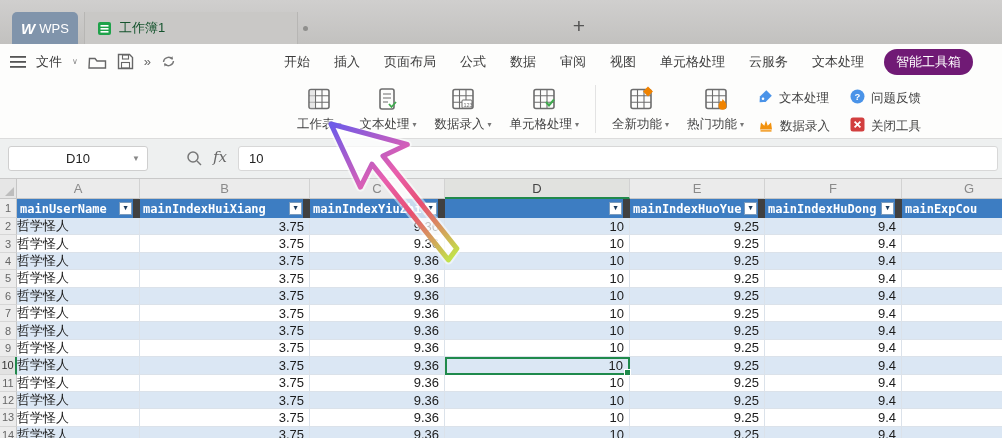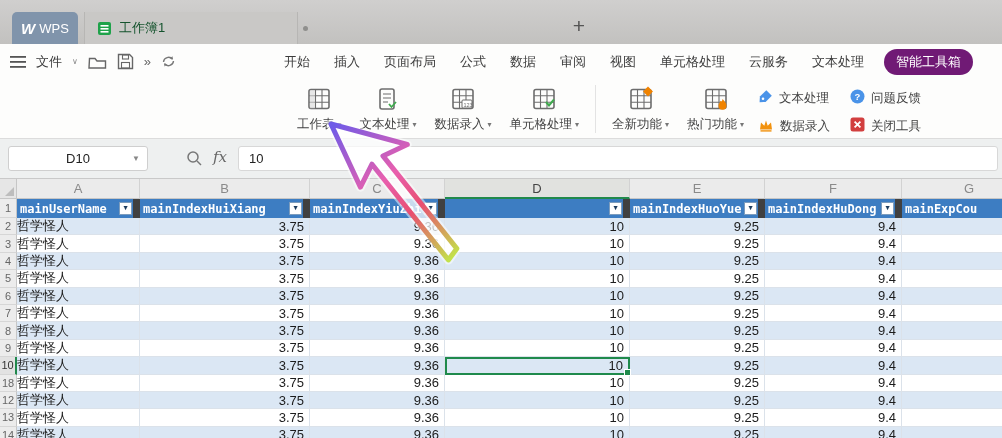--- a/index.html
+++ b/index.html
@@ -518,21 +518,21 @@
         <span>9.25</span>
       </div>
       <div class="cell num" style="width: 137px;">
         <span>9.4</span>
       </div>
       <div class="cell num" style="width: 135px;">
         <span></span>
       </div>
     </div>
     <div class="gridrow">
-      <div class="rowhead">18</div>
+      <div class="rowhead">11</div>
       <div class="cell txt" style="width: 123px;">
         <span>哲学怪人</span>
       </div>
       <div class="cell num" style="width: 170px;">
         <span>3.75</span>
       </div>
       <div class="cell num" style="width: 135px;">
         <span>9.36</span>
       </div>
       <div class="cell num" style="width: 185px;">

